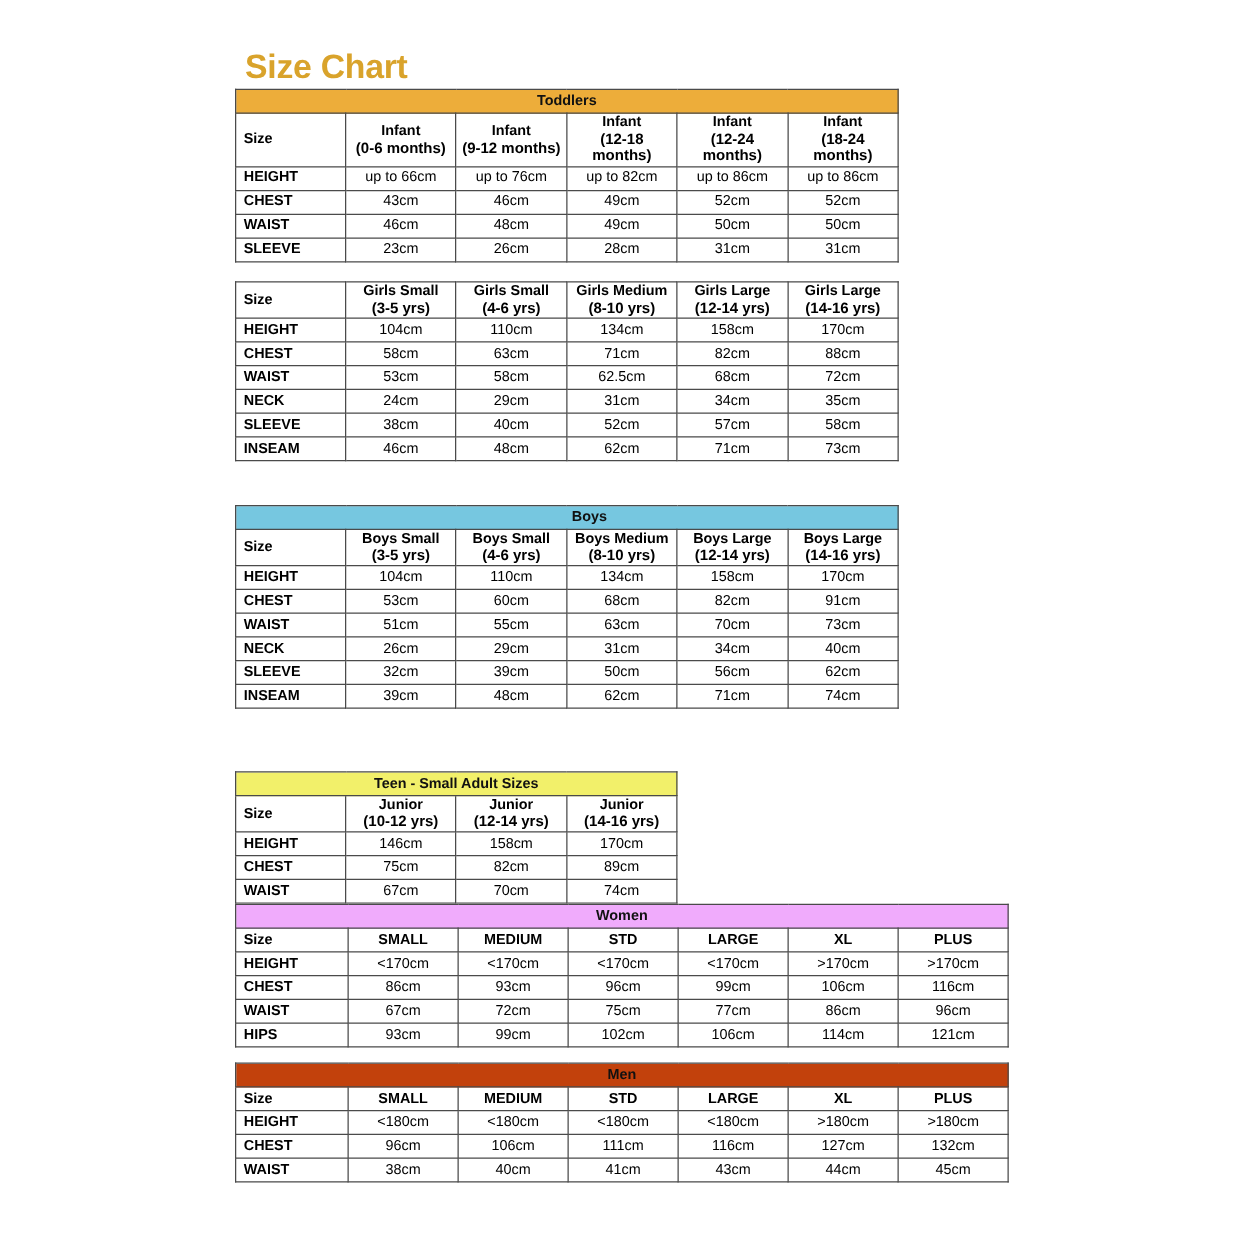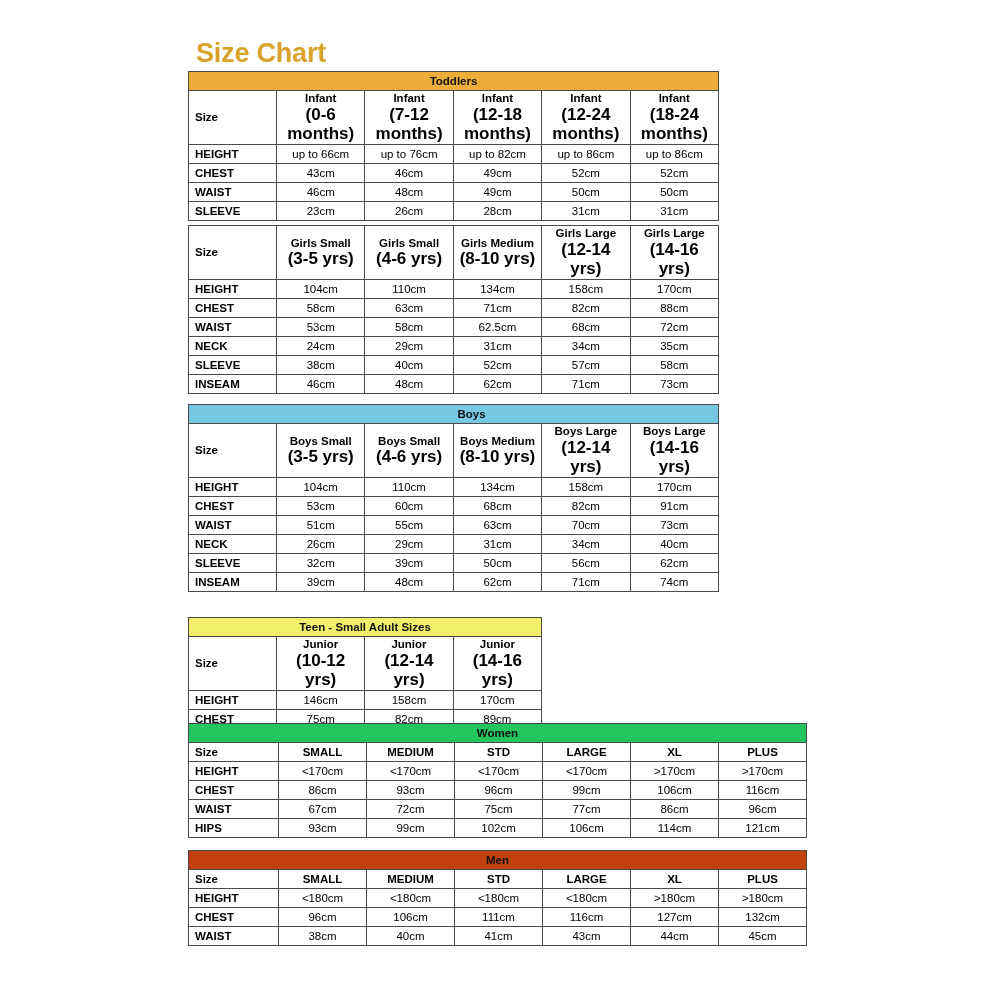--- a/index.html
+++ b/index.html
@@ -69,21 +69,21 @@
   .col-head {
     font-weight: bold;
     font-size: 11.5px;
     height: 29px;
     padding: 1px 2px !important;
     line-height: 1.2;
   }
   .col-head .sub {
     display: block;
     font-weight: bold;
-    font-size: 17px;
+    font-size: 12px;
   }
   .col-head.single {
     height: 19px;
   }
 
   
   .row-label {
     text-align: left !important;
     font-weight: bold;
     font-size: 12px;
@@ -117,21 +117,21 @@
             <col style="width: 88.4px;">
             <col style="width: 88.4px;">
           </colgroup>
           <tbody>
             <tr>
               <td class="group-banner" colspan="6" style="background: rgb(237, 173, 58);">Toddlers</td>
             </tr>
             <tr>
               <td class="col-head row-label head">Size</td>
               <td class="col-head"><span>Infant</span><span class="sub">(0-6 months)</span></td>
-              <td class="col-head"><span>Infant</span><span class="sub">(7-12 months)</span></td>
+              <td class="col-head"><span>Infant</span><span class="sub">(9-12 months)</span></td>
               <td class="col-head"><span>Infant</span><span class="sub">(12-18 months)</span></td>
               <td class="col-head"><span>Infant</span><span class="sub">(12-24 months)</span></td>
               <td class="col-head"><span>Infant</span><span class="sub">(18-24 months)</span></td>
             </tr>
             <tr>
               <td class="row-label">HEIGHT</td>
               <td class="cell-val">up to 66cm</td>
               <td class="cell-val">up to 76cm</td>
               <td class="cell-val">up to 82cm</td>
               <td class="cell-val">up to 86cm</td>
@@ -358,21 +358,21 @@
             <col style="width: 90px;">
             <col style="width: 88px;">
             <col style="width: 88px;">
             <col style="width: 88px;">
             <col style="width: 88px;">
             <col style="width: 88px;">
             <col style="width: 88px;">
           </colgroup>
           <tbody>
             <tr>
-              <td class="group-banner" colspan="7" style="background: #22c55e;">Women</td>
+              <td class="group-banner" colspan="7" style="background: #f0abfc;">Women</td>
             </tr>
             <tr>
               <td class="col-head row-label head single">Size</td>
               <td class="col-head single"><span>SMALL</span></td>
               <td class="col-head single"><span>MEDIUM</span></td>
               <td class="col-head single"><span>STD</span></td>
               <td class="col-head single"><span>LARGE</span></td>
               <td class="col-head single"><span>XL</span></td>
               <td class="col-head single"><span>PLUS</span></td>
             </tr>

